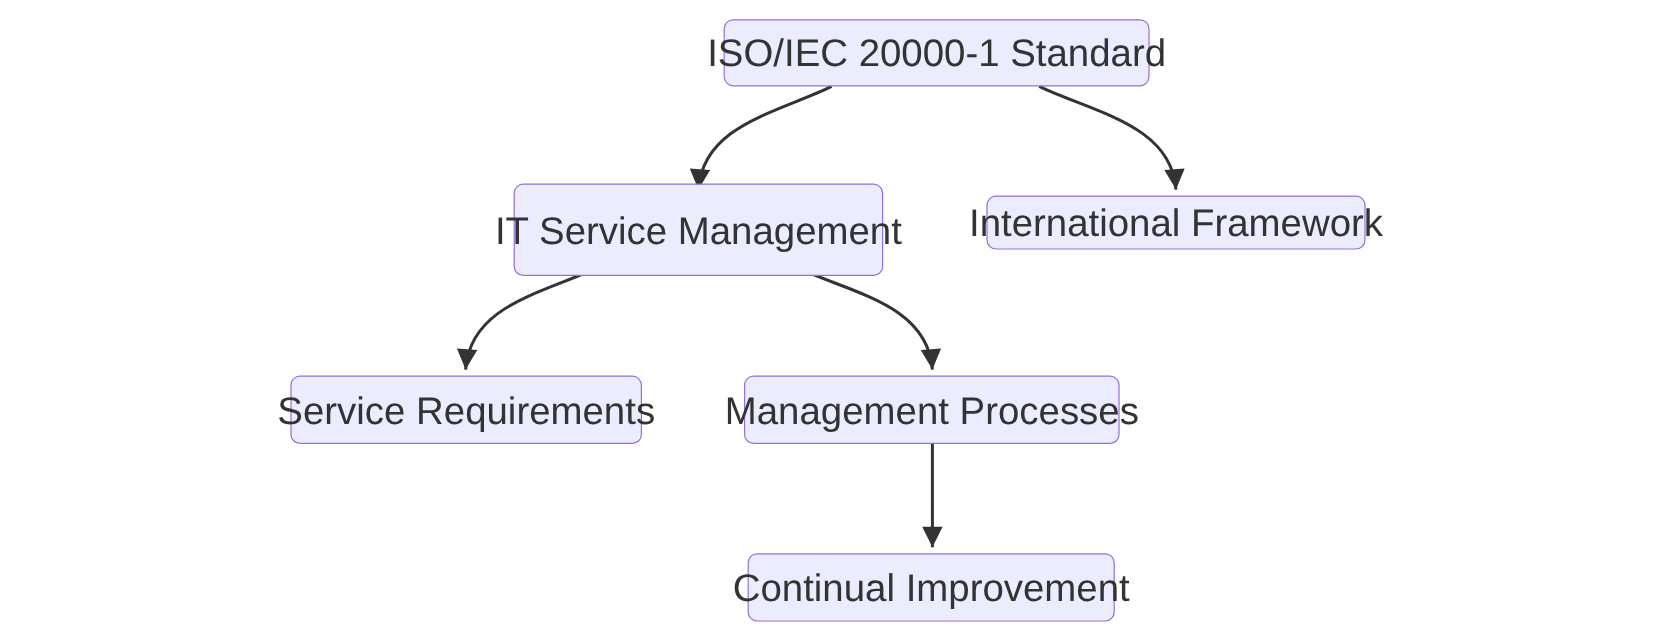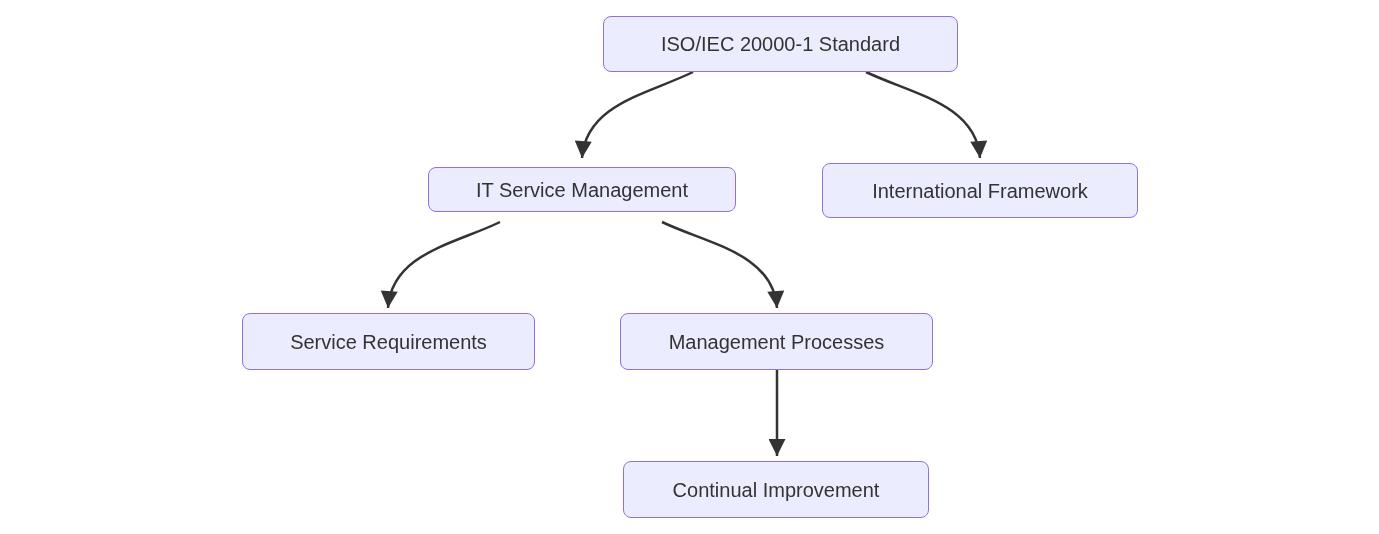--- a/index.html
+++ b/index.html
@@ -33,21 +33,21 @@
   .node {
     position: absolute;
     box-sizing: border-box;
     display: flex;
     align-items: center;
     justify-content: center;
     background: var(--node-fill, #ECECFF);
     border: 1.5px solid var(--node-border, #9370DB);
     border-radius: 8px;
     color: var(--node-text, #333333);
-    font-size: 20px;
+    font-size: 32px;
     line-height: 1;
     white-space: nowrap;
     text-align: center;
   }
 </style>
 </head>
 <body>
 
 <div class="canvas">
 
@@ -59,23 +59,23 @@
     </defs>
     <path class="edge" d="M693,72 C648,94 586,104 582,158" marker-end="url(#arrowhead)"></path>
     <path class="edge" d="M866,72 C912,94 976,104 980,158" marker-end="url(#arrowhead)"></path>
     <path class="edge" d="M500,222 C455,244 392,253 388,308" marker-end="url(#arrowhead)"></path>
     <path class="edge" d="M662,222 C708,244 773,253 777,308" marker-end="url(#arrowhead)"></path>
     <path class="edge" d="M777,370 L777,456" marker-end="url(#arrowhead)"></path>
   </svg>
 
   <div class="node" style="left:603px; top:16px;  width:355px; height:56px;">ISO/IEC 20000-1 Standard</div>
 
-  <div class="node" style="left:428px; top:167px; width:308px; height:45px;">IT Service Management</div>
+  <div class="node" style="left:428px; top:153px; width:308px; height:77px;">IT Service Management</div>
 
-  <div class="node" style="left:822px; top:163px; width:316px; height:55px;">International Framework</div>
+  <div class="node" style="left:822px; top:163px; width:316px; height:45px;">International Framework</div>
 
   <div class="node" style="left:242px; top:313px; width:293px; height:57px;">Service Requirements</div>
 
   <div class="node" style="left:623px; top:461px; width:306px; height:57px;">Continual Improvement</div>
 
   <div class="node" style="left:620px; top:313px; width:313px; height:57px;">Management Processes</div>
 
 </div>
 
 </body></html>

